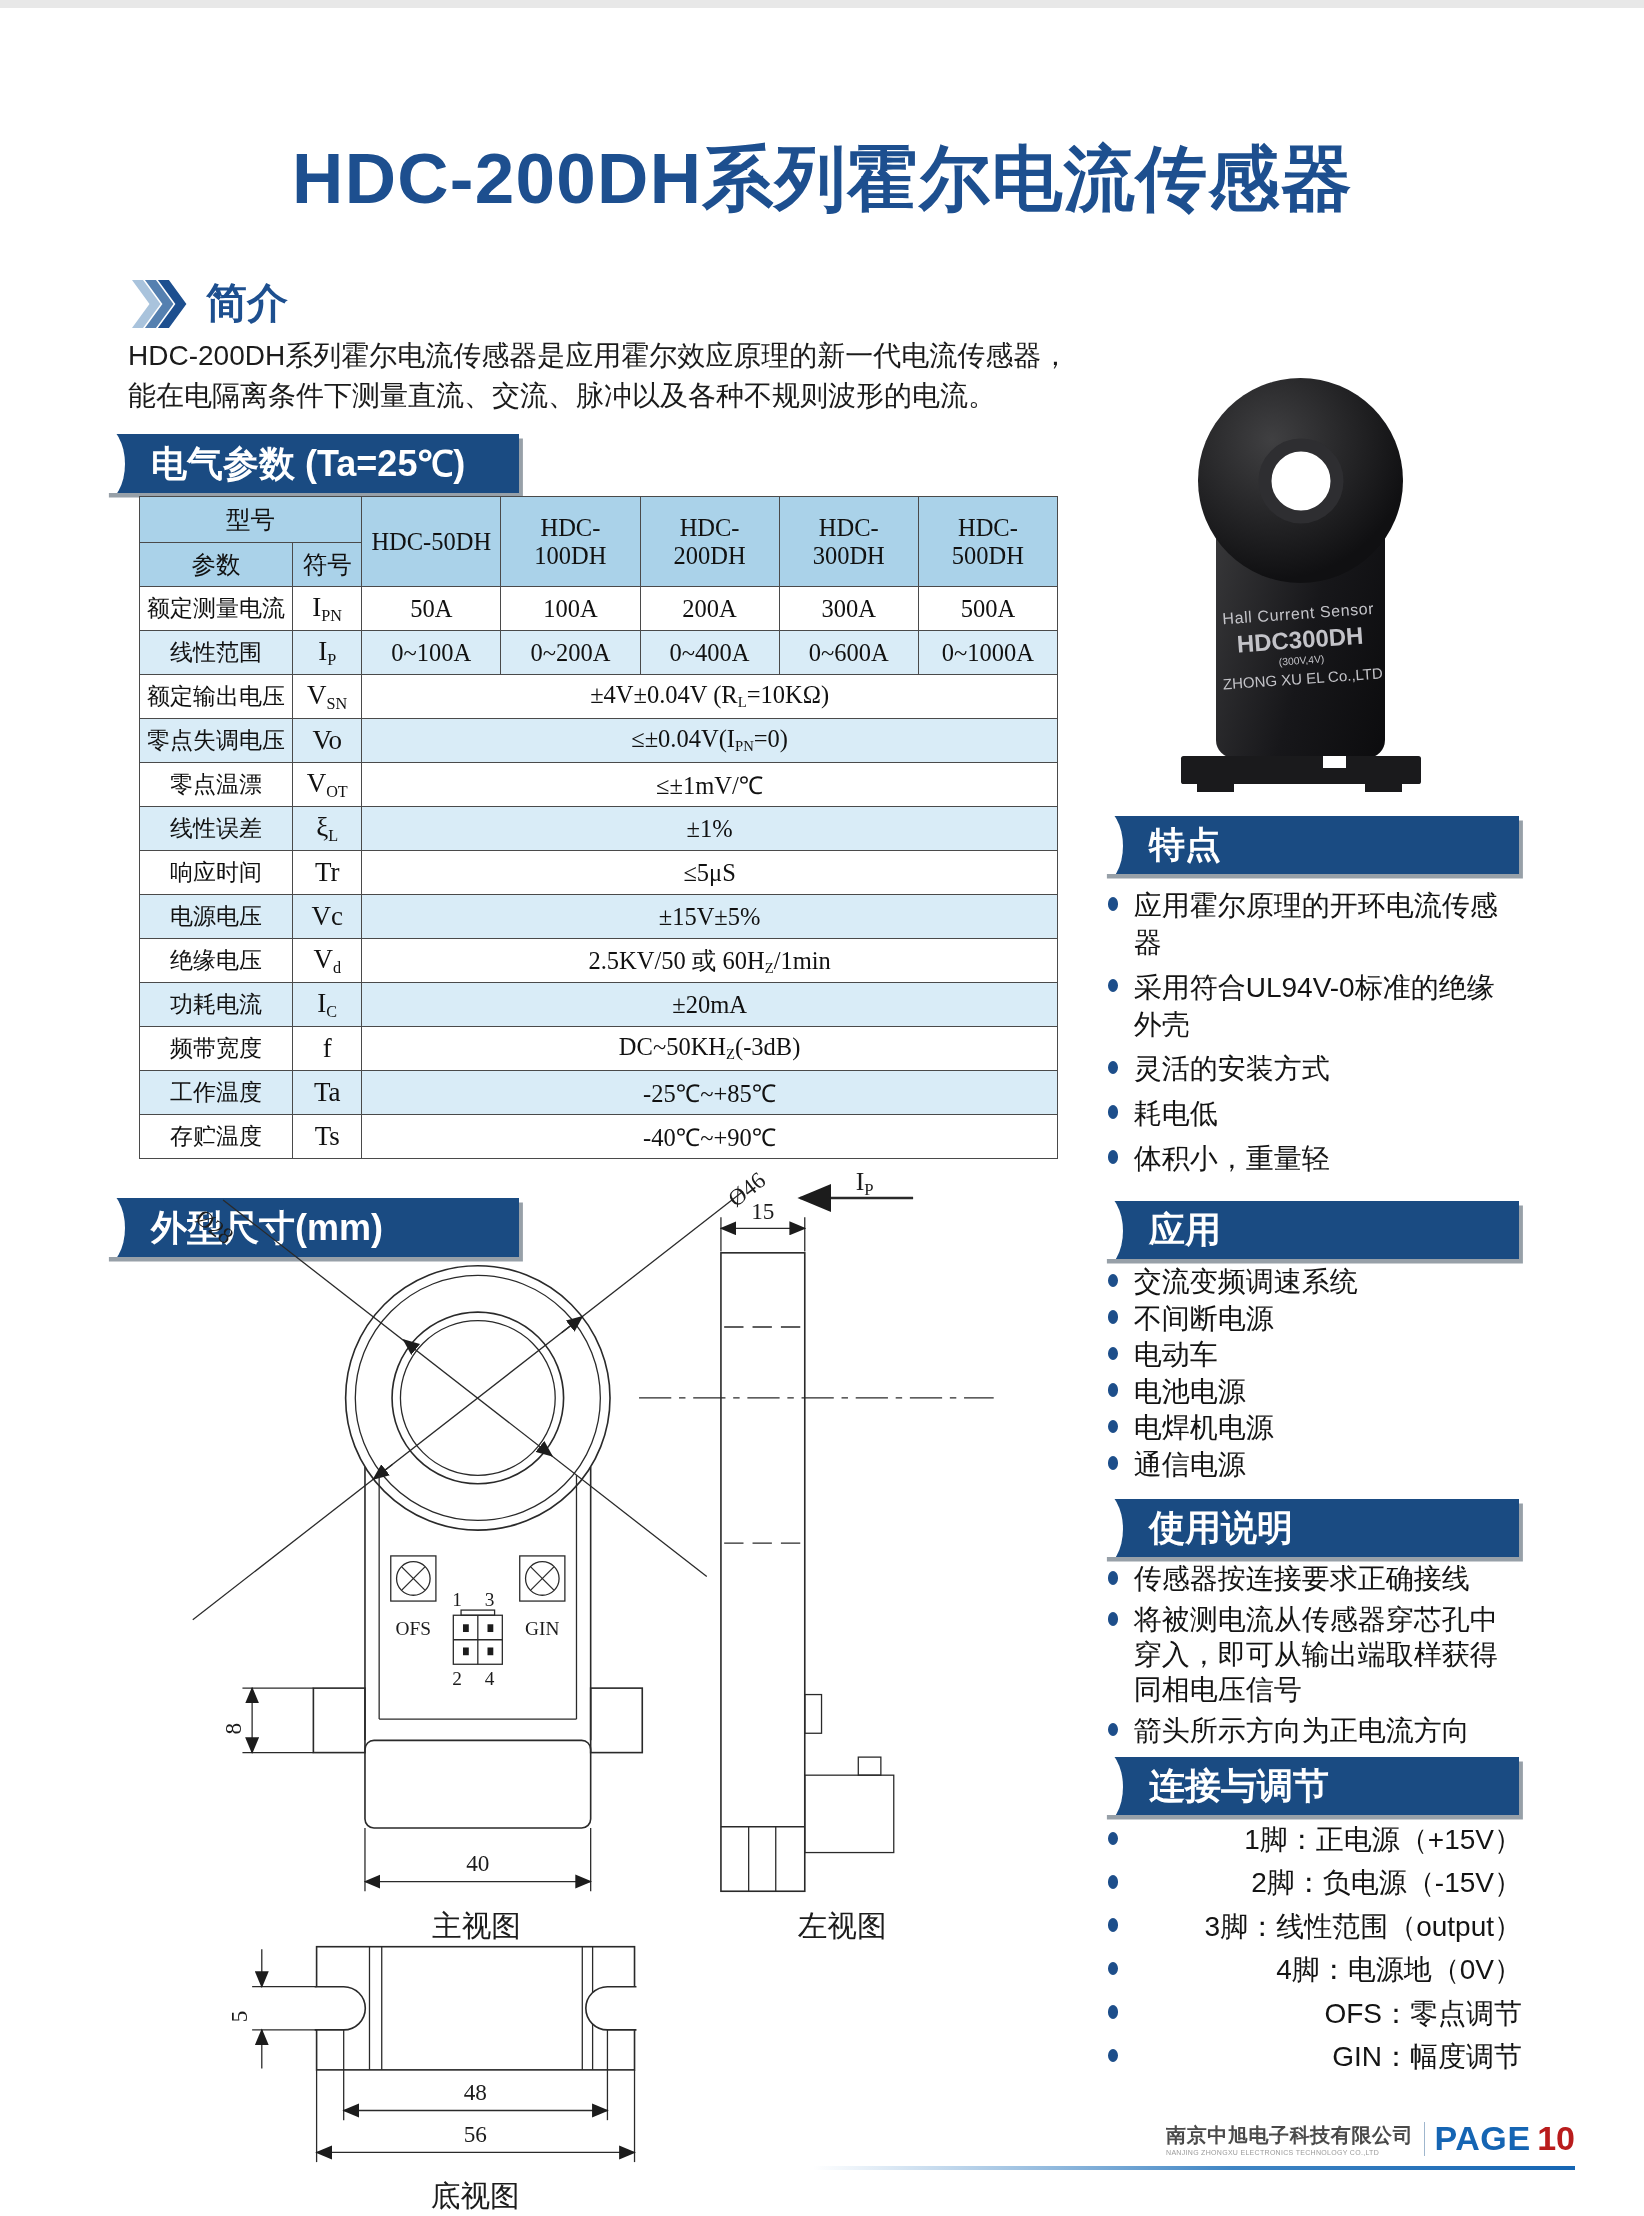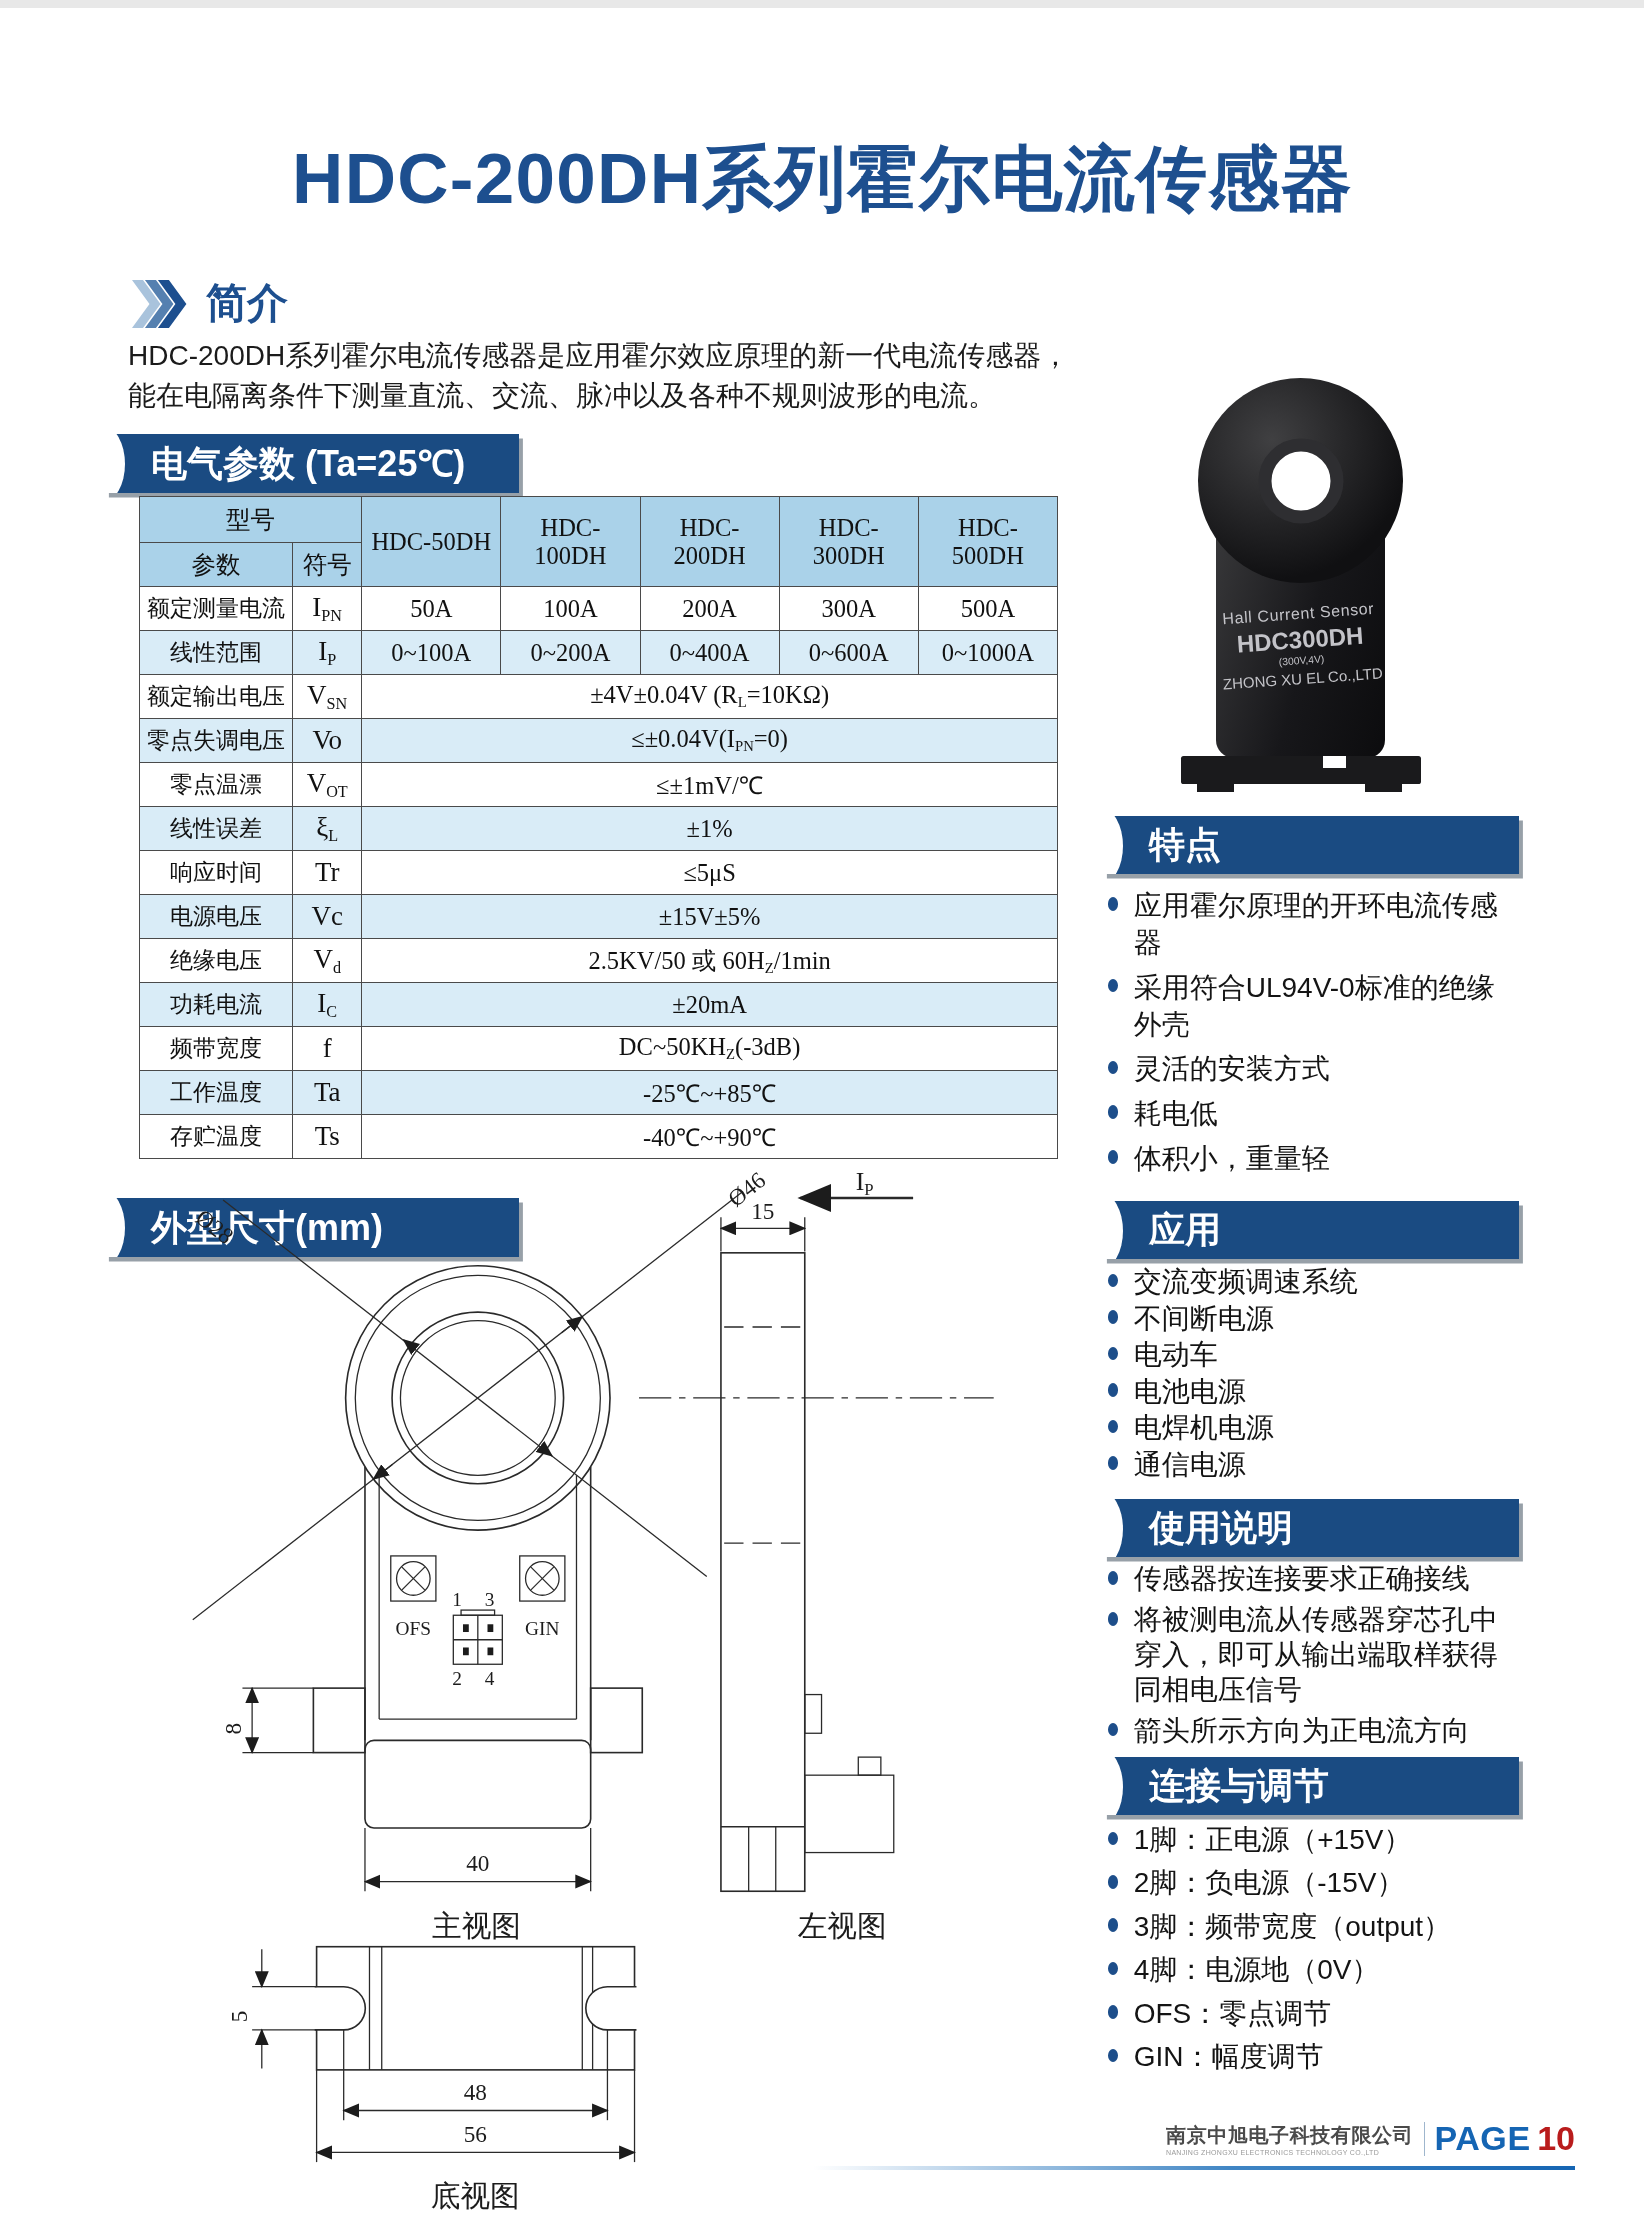--- a/index.html
+++ b/index.html
@@ -71,21 +71,21 @@
   
   .blist { position:absolute; left:1104px; width:418px; list-style:none; }
   .blist li { display:flex; color:#141414; }
   .blist .bullet { flex:0 0 auto; width:10.3px; height:13.5px; border-radius:50%;
                    background:#1d4e8a; margin:10.3px 15.5px 0 3.9px; }
   .blist .btxt { font-size:28px; }
   #list-feat { top:879px; } #list-feat li { line-height:37px; margin-bottom:7.7px; }
   #list-app  { top:1259px; } #list-app  li { line-height:30px; margin-bottom:6.5px; }
   #list-app .bullet { margin-top:6.5px; }
   #list-usage{ top:1553px; } #list-usage li { line-height:35px; margin-bottom:5.8px; }
-  #list-conn { top:1814px; } #list-conn li { line-height:35px; margin-bottom:8.4px; }
+  #list-conn { top:1814px; } #list-conn li { line-height:35px; margin-bottom:8.4px;justify-content:space-between; }
   #list-conn .bullet { margin-top:9.7px; }
 
   
   .drawings { position:absolute; left:97px; top:1161px; width:968px; height:1055px; }
   .drawings text { fill:#1c1c1c; }
   .dim-t { font-family:"Liberation Serif", serif; font-size:36px; }
   .cjk-t { font-size:46px; }
   .lat-t { font-family:"Liberation Serif", serif; font-size:30px; }
 
   
@@ -320,21 +320,21 @@
       <li>
         <span class="bullet"></span>
         <span class="btxt">1脚：正电源（+15V）</span>
       </li>
       <li>
         <span class="bullet"></span>
         <span class="btxt">2脚：负电源（-15V）</span>
       </li>
       <li>
         <span class="bullet"></span>
-        <span class="btxt">3脚：频带宽度（output）</span>
+        <span class="btxt">3脚：线性范围（output）</span>
       </li>
       <li>
         <span class="bullet"></span>
         <span class="btxt">4脚：电源地（0V）</span>
       </li>
       <li>
         <span class="bullet"></span>
         <span class="btxt">OFS：零点调节</span>
       </li>
       <li>

